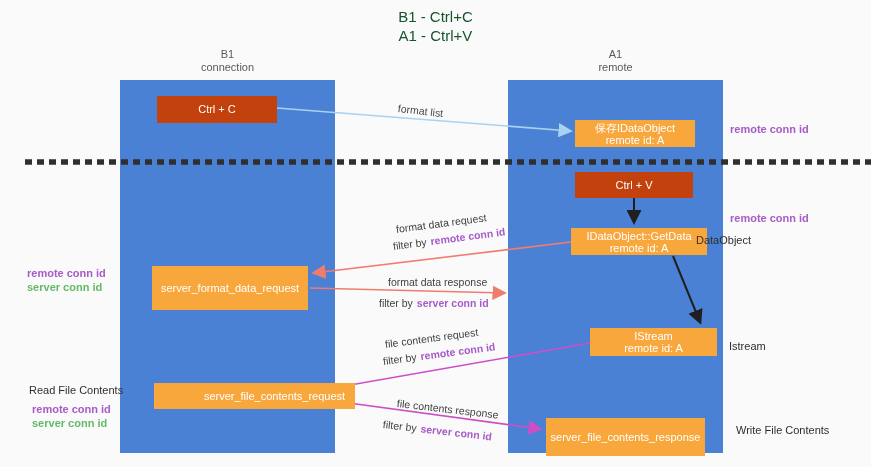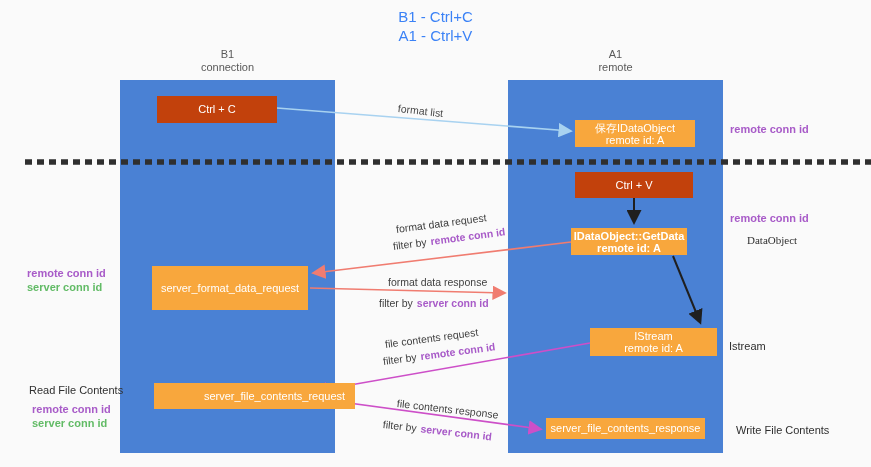--- a/index.html
+++ b/index.html
@@ -5,21 +5,21 @@
   html,body{margin:0;padding:0;}
   .canvas{
     position:relative;
     width:871px;height:467px;
     background:#fafafa;
     font-family:"Liberation Sans", sans-serif;
     overflow:hidden;
   }
   .title{
     position:absolute;top:7px;left:0;width:100%;
-    text-align:center;font-size:15px;line-height:19px;color:#3b82f6;
+    text-align:center;font-size:15px;line-height:19px;color:#14532d;
     z-index:15;
   }
   .colhead{
     position:absolute;top:48px;width:215px;
     text-align:center;font-size:11px;line-height:13px;color:#595959;
     z-index:15;
   }
   .col{
     position:absolute;top:80px;width:215px;height:373px;
     background:#4a81d4;z-index:1;
@@ -108,40 +108,40 @@
 
   <div class="node orange two-line" style="left:575px;top:120px;width:120px;height:27px;">
     <div>保存IDataObject</div>
     <div>remote id: A</div>
   </div>
 
   <div class="node green" style="left:575px;top:172px;width:118px;height:26px;">
     <div>Ctrl + V</div>
   </div>
 
-  <div class="node orange two-line" style="left:571px;top:228px;width:116px;height:27px;font-weight:bold;">
+  <div class="node orange two-line" style="left:571px;top:228px;width:136px;height:27px;">
     <div>IDataObject::GetData</div>
     <div>remote id: A</div>
   </div>
 
   <div class="node orange" style="left:152px;top:266px;width:156px;height:44px;">
     <div>server_format_data_request</div>
   </div>
 
 
   <div class="node orange two-line" style="left:590px;top:328px;width:127px;height:28px;">
     <div>IStream</div>
     <div>remote id: A</div>
   </div>
 
   <div class="node orange" style="left:154px;top:383px;width:161px;height:26px;padding-left:40px;">
     <div>server_file_contents_request</div>
   </div>
 
-  <div class="node orange" style="left:546px;top:418px;width:159px;height:21px;">
+  <div class="node orange" style="left:546px;top:418px;width:159px;height:38px;">
     <div>server_file_contents_response</div>
   </div>
 
   <div class="lbl rot-pos" style="left:398px;top:102px;color:#4a4a4a;">format list</div>
 
   <div class="lbl rot-neg" style="left:396px;top:223px;">format data request</div>
   <div class="lbl rot-neg" style="left:393px;top:240px;">
     <span>filter by</span><span class="purple">remote conn id</span>
   </div>
 
@@ -155,21 +155,21 @@
     <span>filter by</span><span class="purple">remote conn id</span>
   </div>
 
   <div class="lbl rot-pos" style="left:397px;top:397px;">file contents response</div>
   <div class="lbl rot-pos" style="left:383px;top:418px;">
     <span>filter by</span><span class="purple">server conn id</span>
   </div>
 
   <div class="side-lbl purple" style="left:730px;top:122px;">remote conn id</div>
   <div class="side-lbl purple" style="left:730px;top:211px;">remote conn id</div>
-  <div class="side-lbl" style="left:747px;top:233px;font-family:Liberation Serif, serif;">DataObject</div>
+  <div class="side-lbl" style="left:696px;top:233px;">DataObject</div>
   <div class="side-lbl" style="left:729px;top:339px;">Istream</div>
   <div class="side-lbl" style="left:736px;top:423px;">Write File Contents</div>
 
   <div class="side-lbl purple" style="left:27px;top:266px;">remote conn id</div>
   <div class="side-lbl greenlbl" style="left:27px;top:280px;">server conn id</div>
   <div class="side-lbl" style="left:29px;top:383px;">Read File Contents</div>
   <div class="side-lbl purple" style="left:32px;top:402px;">remote conn id</div>
   <div class="side-lbl greenlbl" style="left:32px;top:416px;">server conn id</div>
 
 </div>

